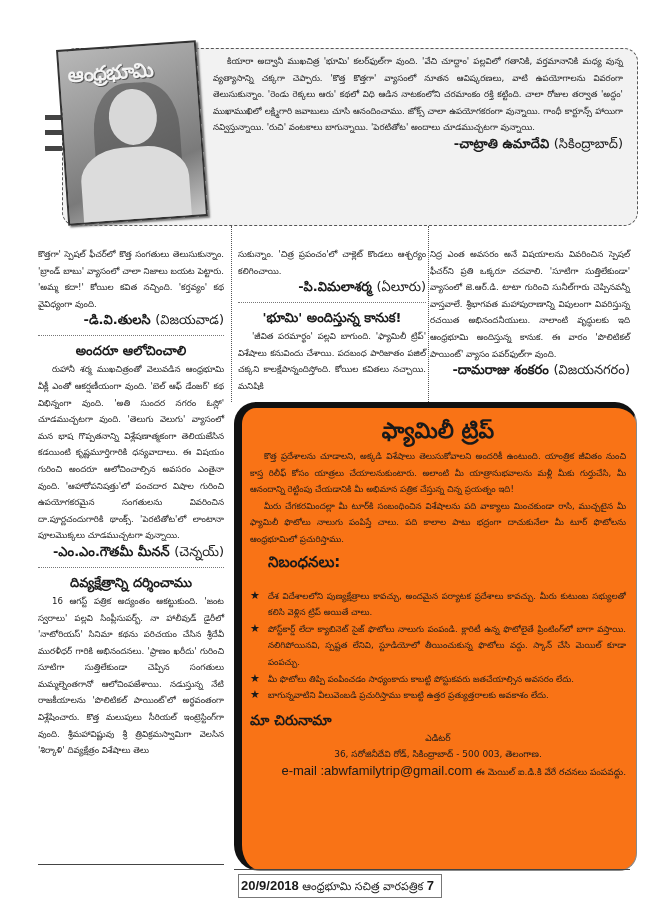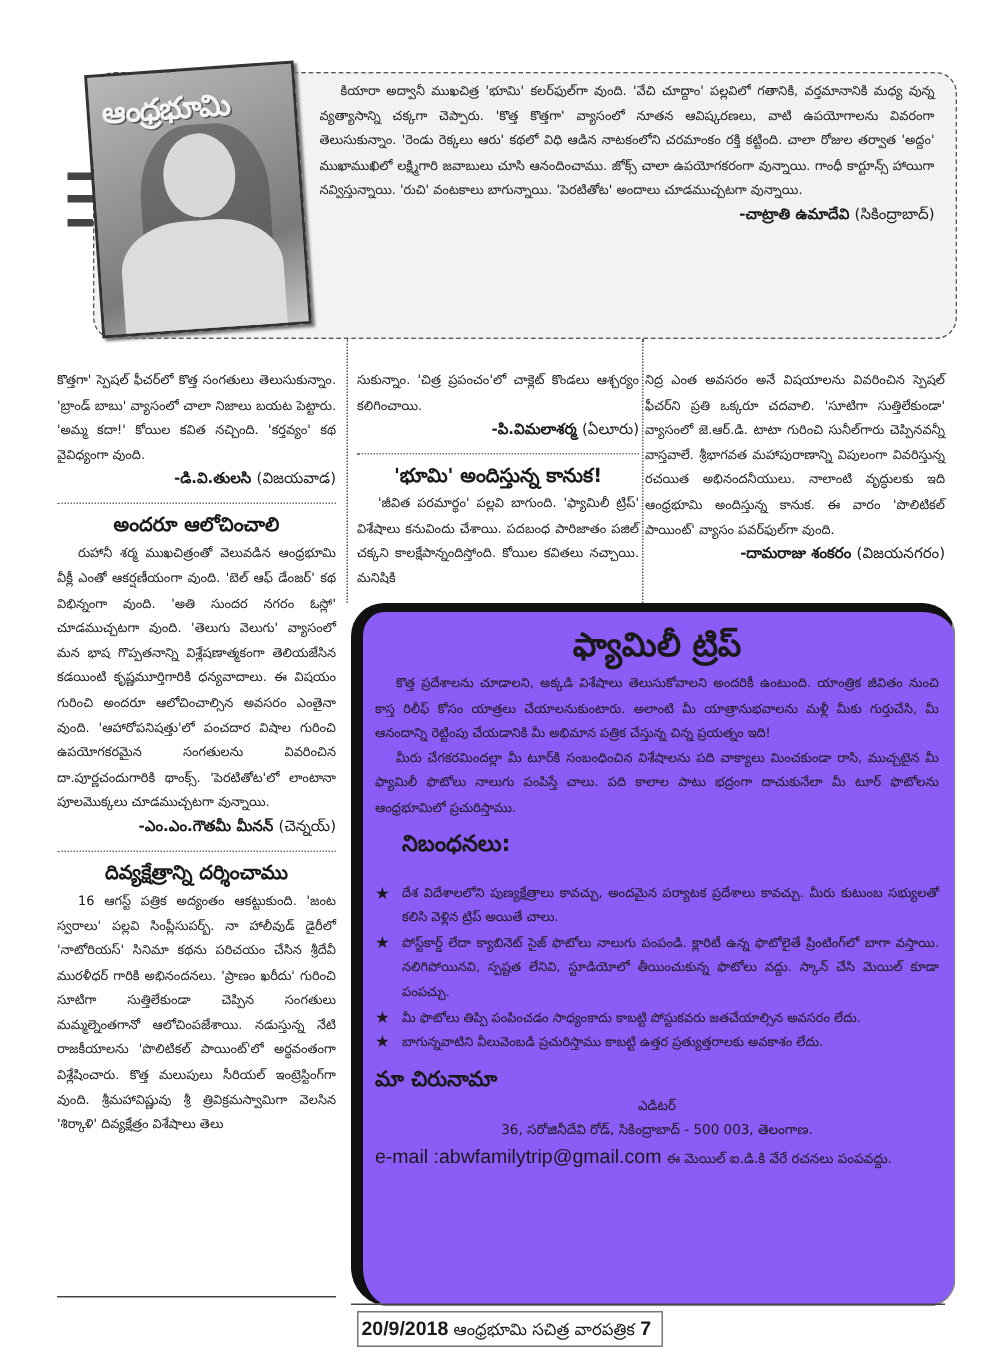--- a/index.html
+++ b/index.html
@@ -1,21 +1,21 @@
 <!DOCTYPE html>
 <html><head>
 <meta charset="utf-8">
 <style>
   html, body { margin:0; padding:0; }
   body { width:660px; height:909px; background:#ffffff; position:relative; overflow:hidden;
          font-family:"DejaVu Sans", sans-serif; color:#1a1a1a; }
   .abs { position:absolute; }
   .tel { font-family:"DejaVu Sans", sans-serif; font-size:8.6px; line-height:16.6px; text-align:justify; }
   .indent { text-indent:14px; }
-  .sig { text-align:right; font-weight:bold; font-size:10px; line-height:16px; }
+  .sig { text-align:right; font-weight:bold; font-size:13px; line-height:16px; }
   .sig .place { font-weight:normal; }
   .heading { text-align:center; font-weight:bold; font-size:13px; line-height:20px; }
 
   
   #top-box { left:62px; top:48px; width:574px; height:176px; background:#f2f2f2;
              border:1.5px dashed #555; border-radius:14px; }
   #top-box-inner { position:absolute; left:150px; top:4px; right:14px; }
   #top-box-inner .heading { font-size:16px; line-height:24px; }
 
   
@@ -34,31 +34,31 @@
 
   
   .col { position:absolute;margin-top:20px; }
   #col1 { left:38px; top:226px; width:186px; }
   #col2 { left:238px; top:226px; width:188px; }
   #col3 { left:430px; top:226px; width:200px; }
   .vdots { position:absolute; width:0; border-left:1.5px dotted #555; }
   .hdots { border-top:1px dotted #777; margin:7px 0 5px 0; }
 
   
-  #trip { left:234px; top:402px; width:394px; height:462px; background:#8b5cf6;
+  #trip { left:234px; top:402px; width:394px; height:462px; background:#f97316;
           border:1px solid #888; border-left:8px solid #111; border-top:6px solid #111;
           border-radius:22px 22px 18px 26px; }
   #trip-inner { position:absolute; left:8px; right:10px; top:6px; }
   #trip-title { text-align:center; font-size:22px; font-weight:bold; line-height:34px; }
   #trip .rules-title { font-size:15px; font-weight:bold; margin:4px 0 16px 18px; line-height:20px; }
   #trip .rule { position:relative; padding-left:18px; }
   #trip .rule .star { position:absolute; left:0; top:0; font-size:11px; }
   #trip .addr { text-align:center; font-size:9px; line-height:16px; }
   #trip .addr-title { text-align:left; font-size:14px; font-weight:bold; line-height:20px; margin-top:6px; }
-  #trip .email-line { text-align:left; font-size:11px; line-height:18px; }
+  #trip .email-line { text-align:right; font-size:11px; line-height:18px; }
   #trip .email-line .em { font-family:"Liberation Sans", sans-serif; font-size:13px; }
 
   
   #footer-rule { left:234px; top:869px; width:396px; border-top:1.5px solid #444; }
   #footer-tag { left:238px; top:874px; width:200px; height:22px; border:1px solid #777;
                 font-size:11px; line-height:22px; padding-left:2px; }
   #footer-tag b { font-family:"Liberation Sans", sans-serif; font-size:13px; }
   #left-bottom-rule { left:38px; top:864px; width:186px; border-top:1.5px solid #444; }
 </style>
 </head>

